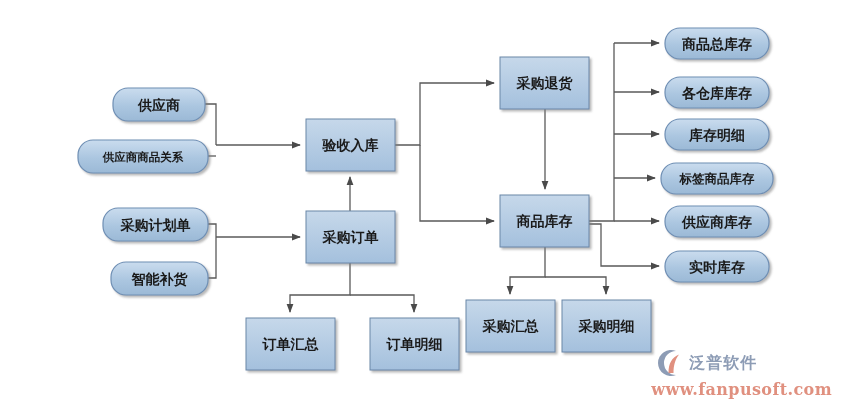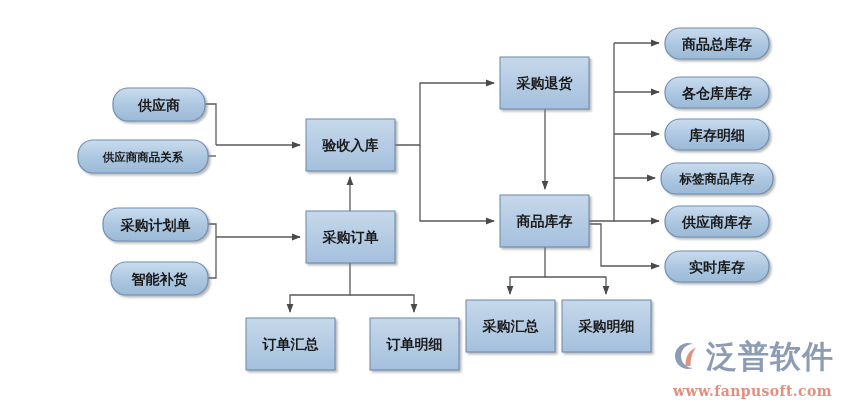--- a/index.html
+++ b/index.html
@@ -71,32 +71,32 @@
     gap: 4px;
   }
   .wm-mark {
     width: 34px;
     height: 34px;
     position: relative;
     flex: 0 0 auto;
   }
   .wm-text {
     font-family: "DejaVu Sans", "Liberation Sans", sans-serif;
-    font-size: 31px;
+    font-size: 16px;
     font-weight: bold;
     color: #8d9cb5;
     letter-spacing: 1px;
   }
   .wm-url {
     font-family: "DejaVu Serif", "Liberation Serif", serif;
-    font-size: 14px;
+    font-size: 16px;
     font-weight: bold;
     color: #e0907f;
     letter-spacing: 0.4px;
-    margin-top: 11px;
+    margin-top: 2px;
     text-align: right;
     padding-right: 2px;
   }
 </style>
 </head>
 <body>
 
 <div id="canvas">
 
   <svg id="flow-svg" viewBox="0 0 842 404">

